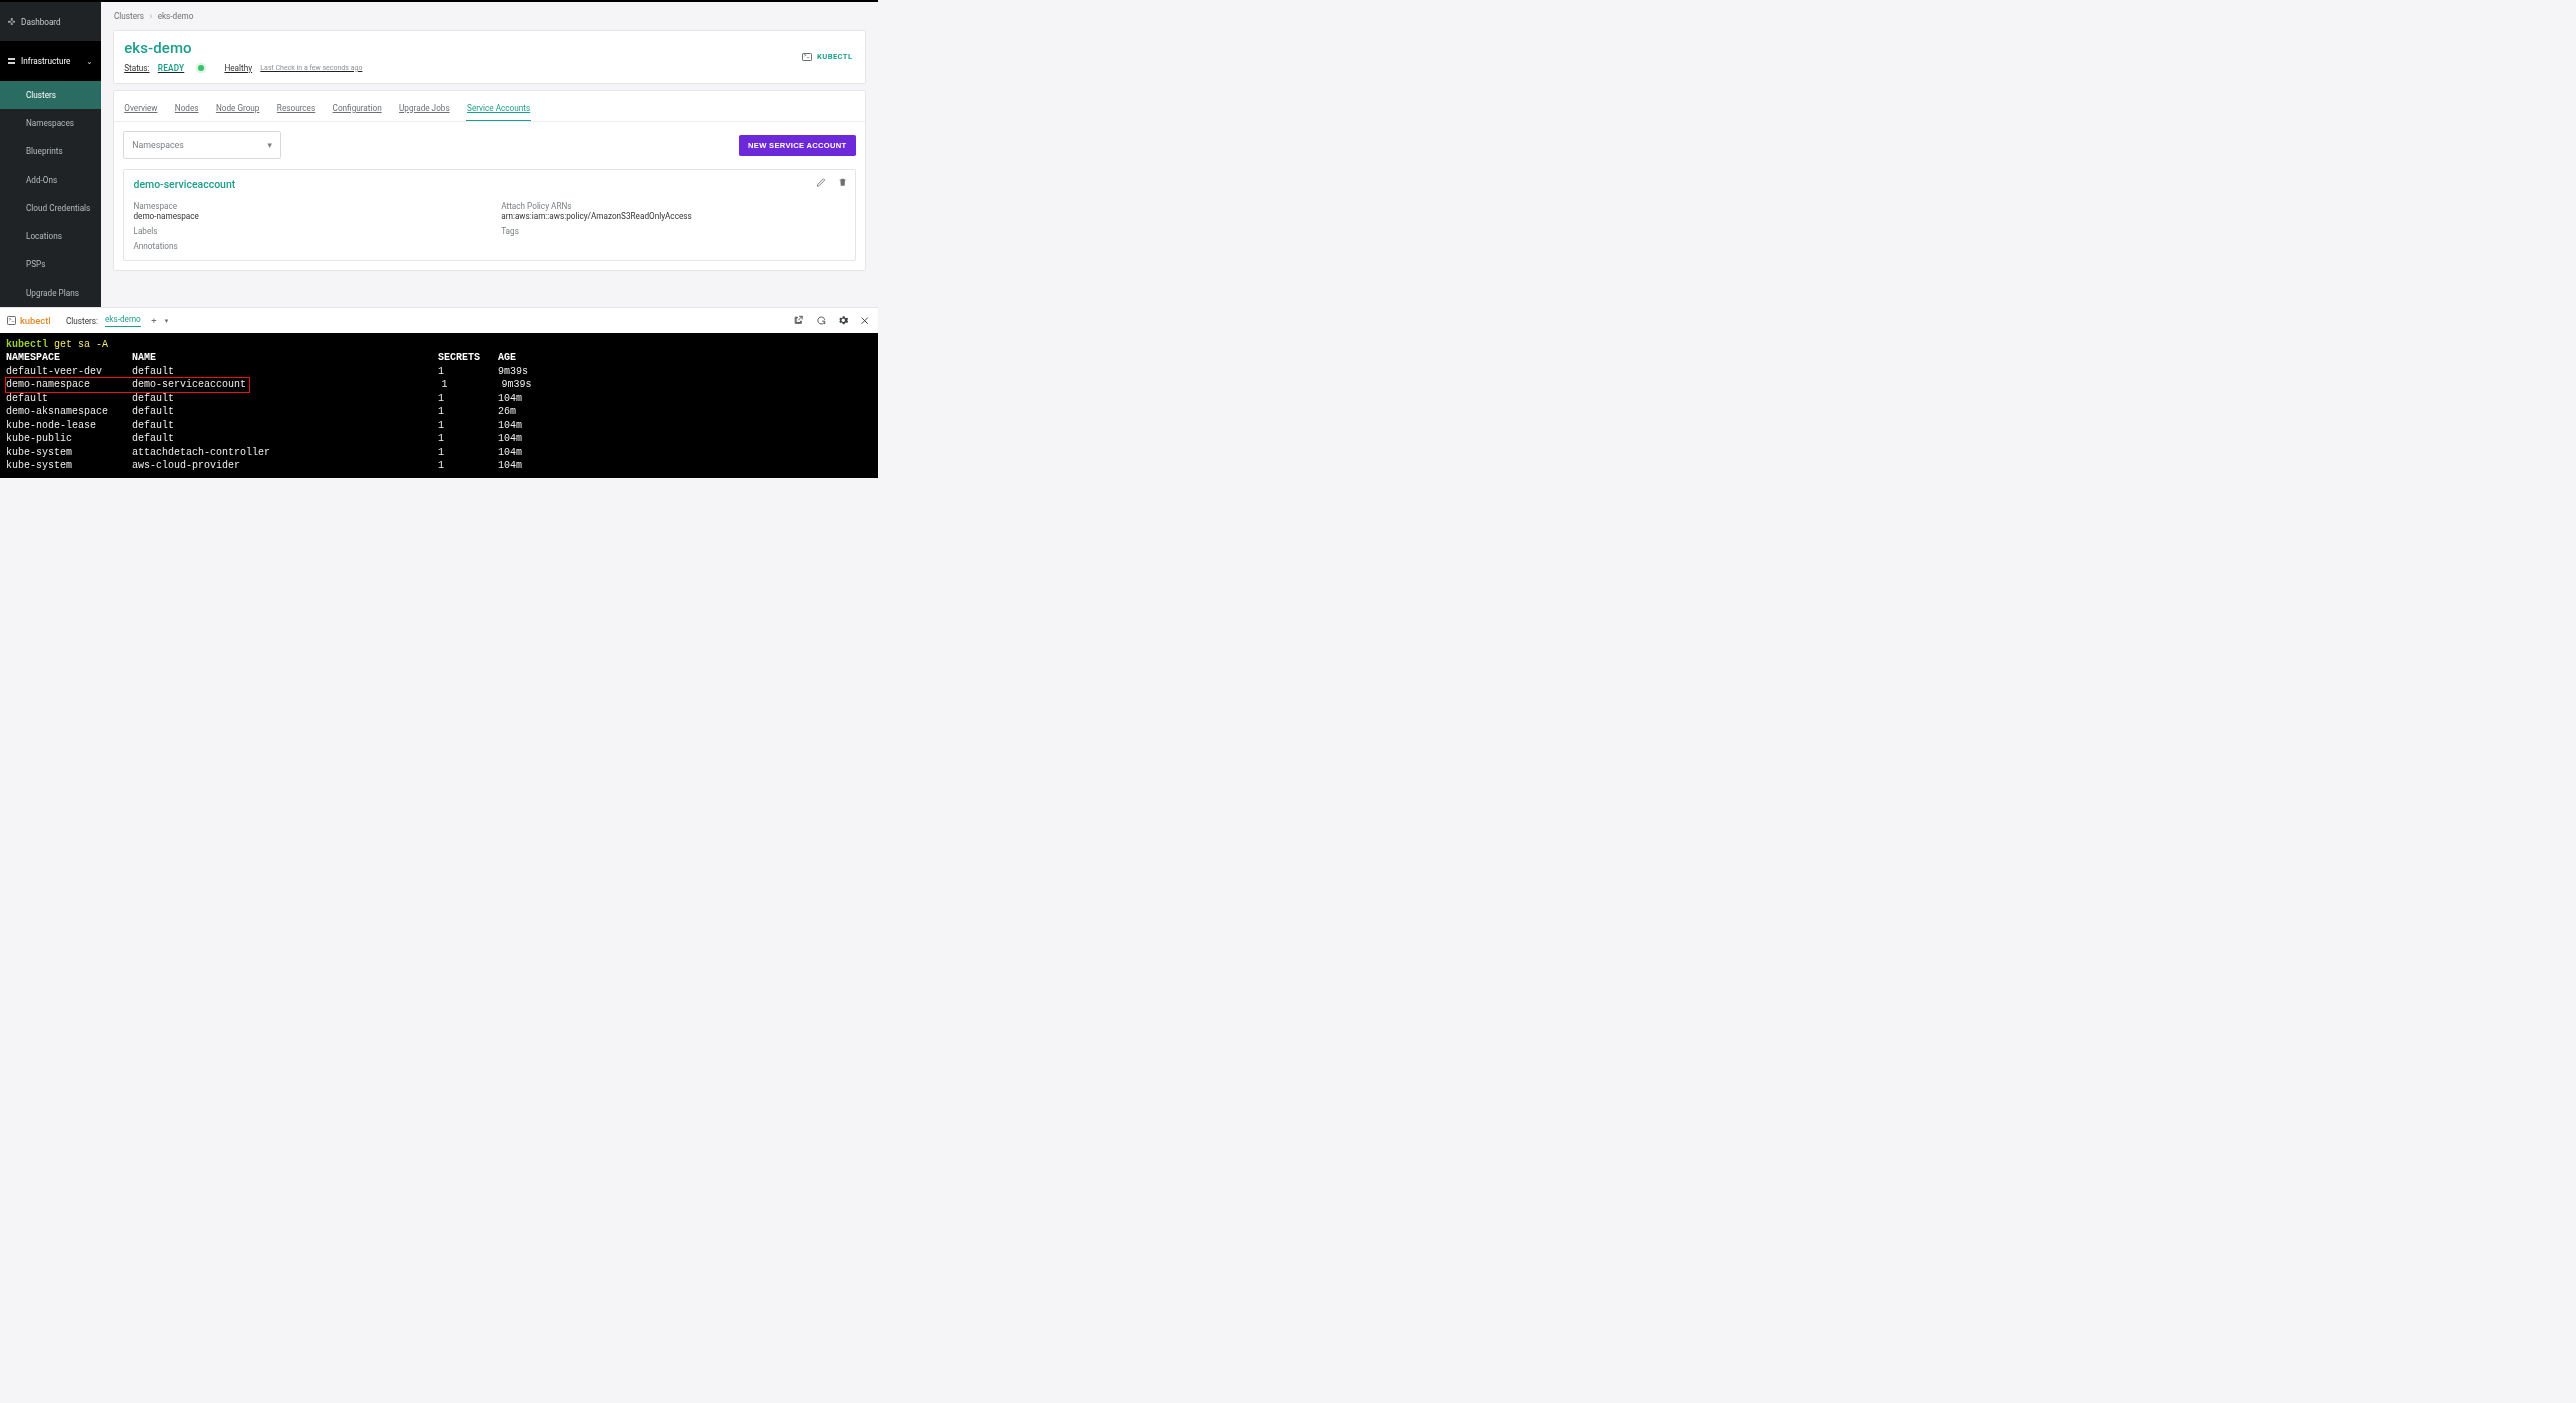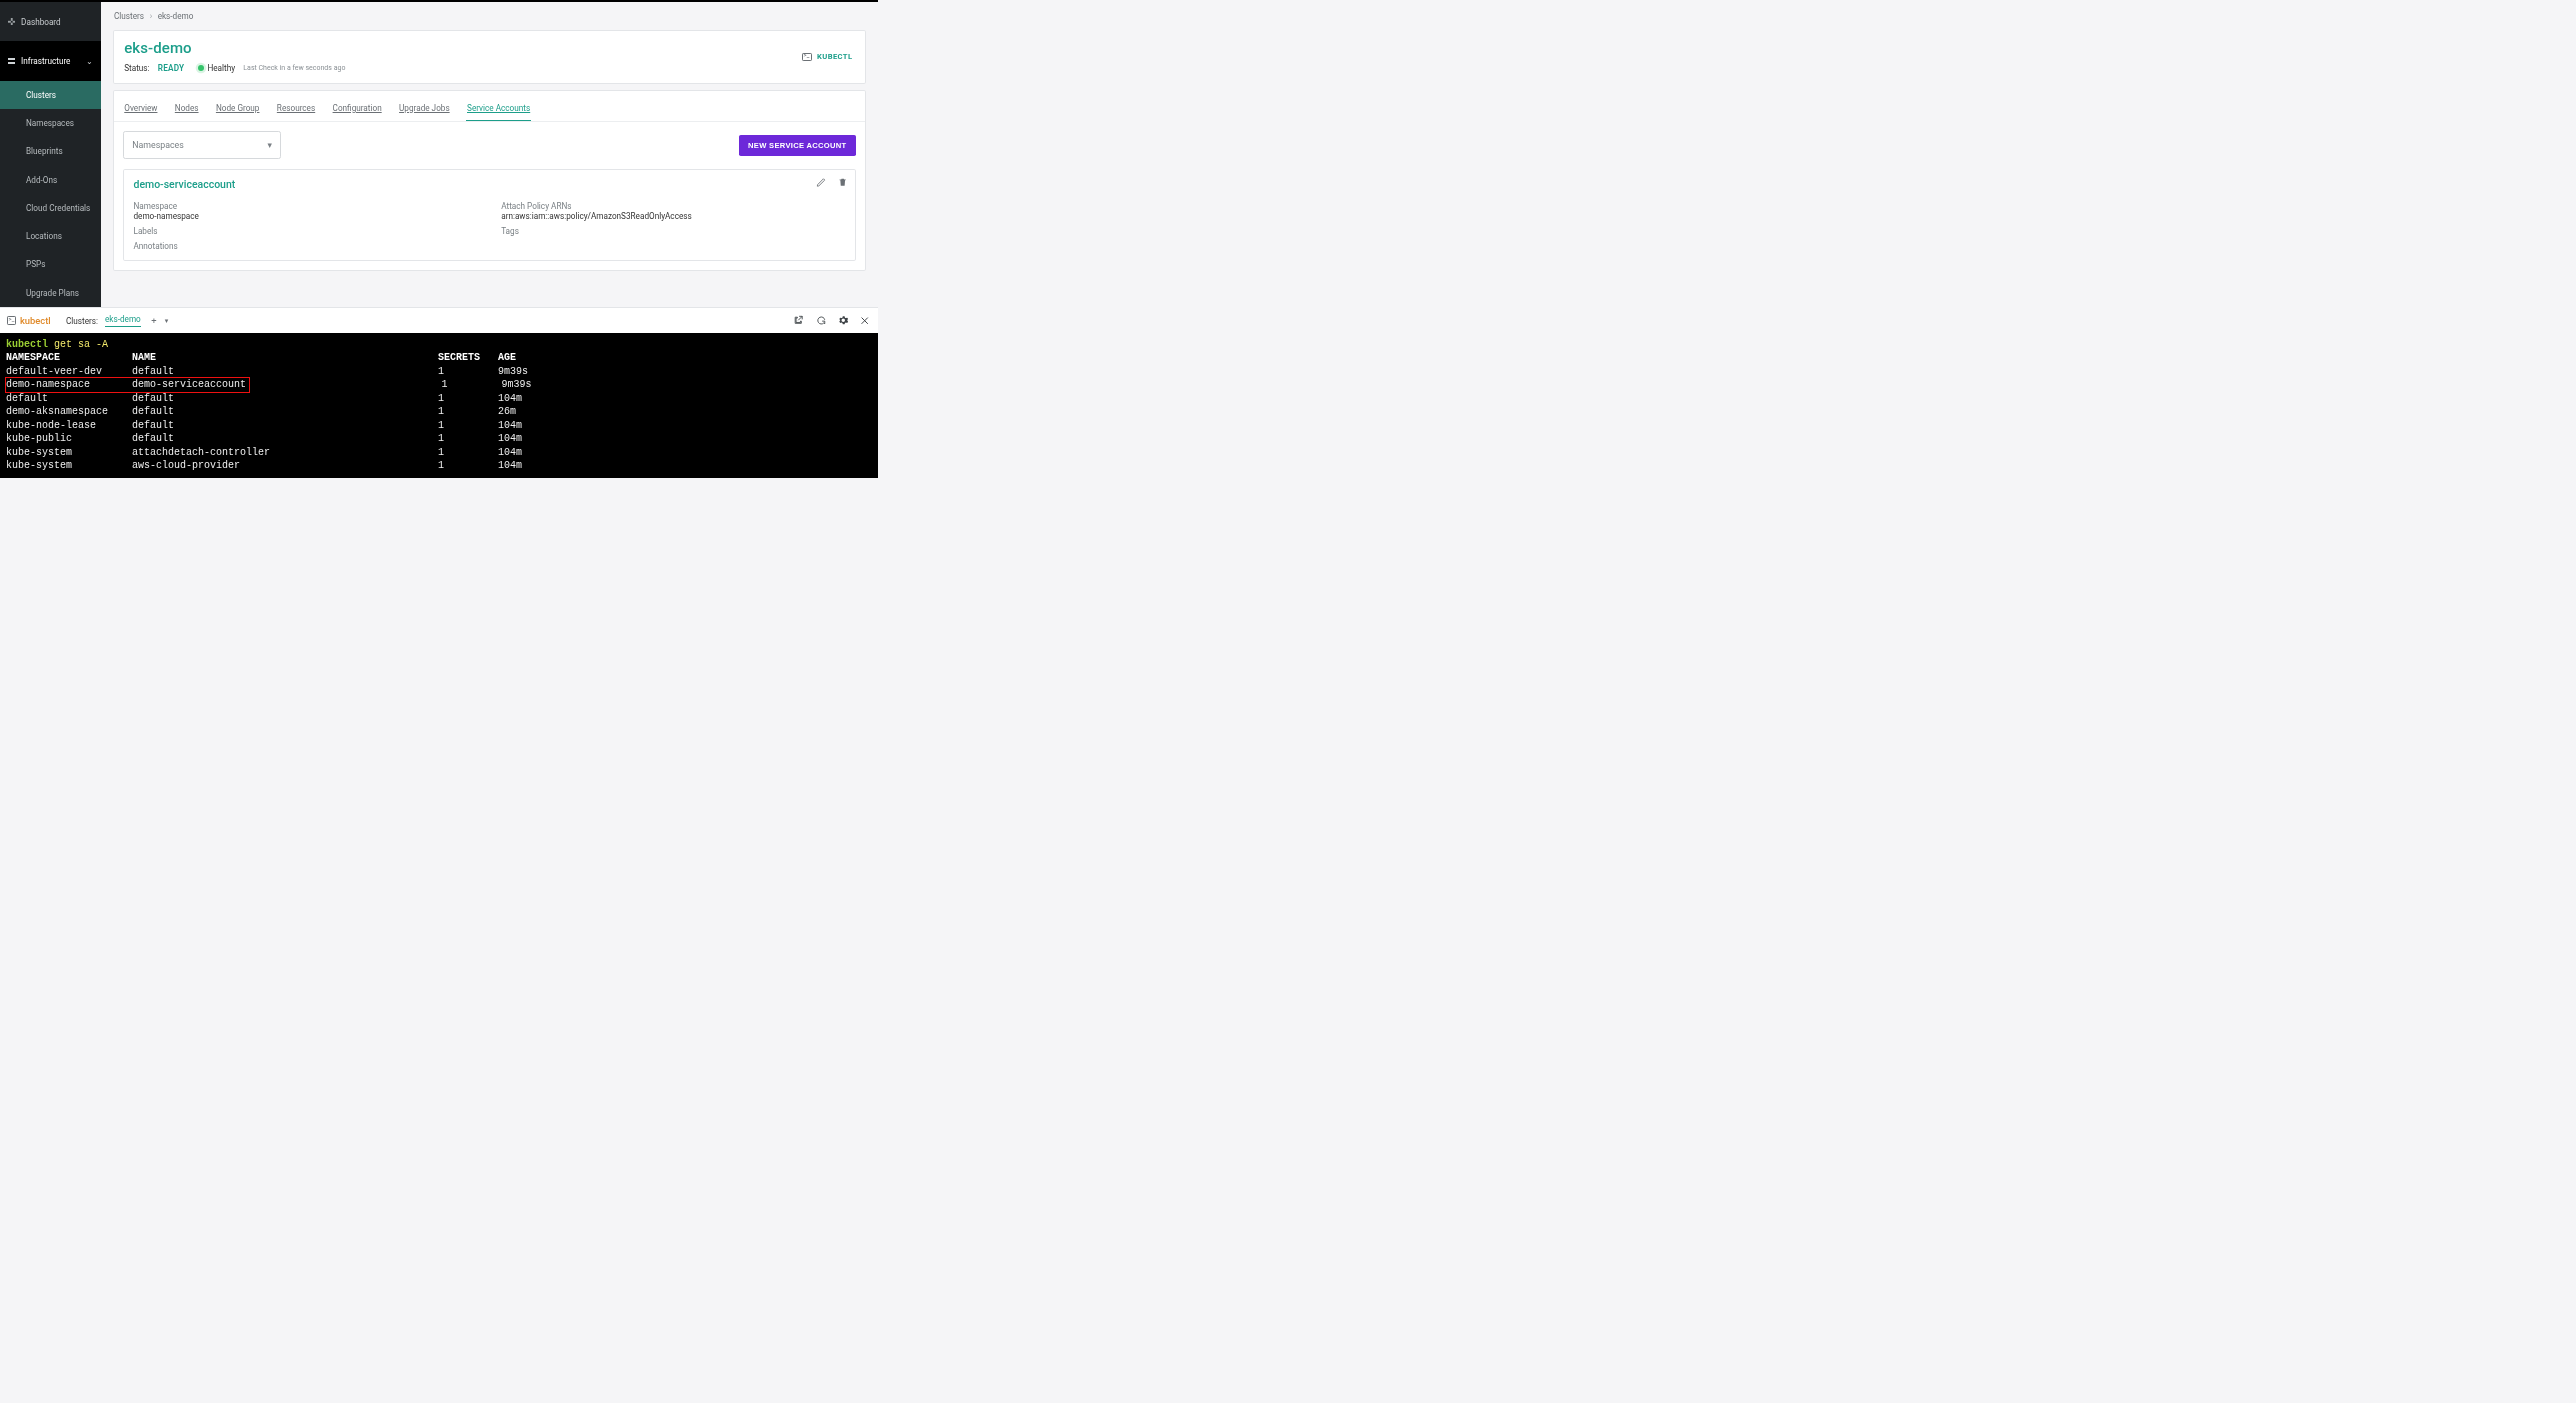--- a/index.html
+++ b/index.html
@@ -19,21 +19,21 @@
   .icon-stack { position:relative; width:7px; height:7px; }
   .icon-stack::before, .icon-stack::after { content:""; position:absolute; left:0; right:0; height:1.8px; background:#cfd3d6; }
   .icon-stack::before { top:0.6px; } .icon-stack::after { bottom:0.6px; }
   
   .main { flex:1; overflow:auto; padding: 0 0 14px 0; }
   .breadcrumb { padding: 9.4px 13px 2.3px 13px; color:#6b7075; font-size:8.2px; }
   .breadcrumb .sep { margin: 0 3.5px; color:#9aa0a3; }
   .card { background:#fff; border:0.6px solid #e3e5e8; border-radius:1.8px; margin: 5.9px 11.7px; }
   .header-card { padding: 8.2px 10.5px 10.5px 10.5px; position:relative; }
   .cluster-title { color:#1c9e8a; font-size:15px; font-weight:500; letter-spacing:0.1px; }
-  .status-row { display:flex; align-items:center; gap:8.2px; margin-top:5.9px; font-size:8.2px; }
+  .status-row { display:flex; align-items:center; gap:8.2px; margin-top:5.9px; font-size:8.2px;text-decoration:underline; }
   .status-row .lbl { color:#333; }
   .status-row .ready { color:#1c9e8a; font-weight:600; letter-spacing:0.2px; }
   .health-dot { width:5.9px; height:5.9px; border-radius:50%; background:#35c46b; display:inline-block; box-shadow:0 0 0 2.3px rgba(53,196,107,.18); margin-right:1.2px; }
   .health-text { color:#333; }
   .lastcheck { color:#8a9095; font-size:7px; }
   .kubectl-btn { position:absolute; right:8.2px; top:50%; transform:translateY(-50%); display:flex; align-items:center; gap:4.7px; color:#1c9e8a; font-weight:700; letter-spacing:0.4px; font-size:7.6px; cursor:pointer; padding:3.5px 4.7px; border-radius:1.8px; }
   .kubectl-btn .term-ico { width:10.5px; height:8.2px; border:1.2px solid #6b7075; border-radius:1.2px; position:relative; }
   .kubectl-btn .term-ico::before { content:">_"; position:absolute; left:0.6px; top:-1.8px; font-size:5.9px; color:#6b7075; }
   
   .tabs-card { padding: 0; }
@@ -117,21 +117,21 @@
         <span>Clusters</span>
         <span class="sep">›</span>
         <span>eks-demo</span>
       </div>
 
       <div class="card header-card">
         <div class="cluster-title">eks-demo</div>
         <div class="status-row">
           <span class="lbl">Status:</span>
           <span class="ready">READY</span>
-          <span style="display:flex;align-items:center;gap:2px;margin-left:5.9px;">
+          <span style="display:flex;align-items:center;gap:19px;margin-left:5.9px;">
             <span class="health-dot"></span>
             <span class="health-text">Healthy</span>
           </span>
           <span class="lastcheck">Last Check in a few seconds ago</span>
         </div>
         <div class="kubectl-btn">
           <span class="term-ico"></span>
           <span>KUBECTL</span>
         </div>
       </div>

